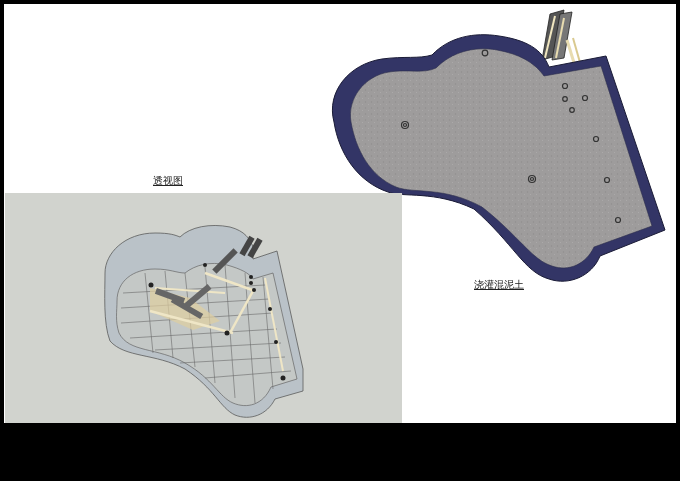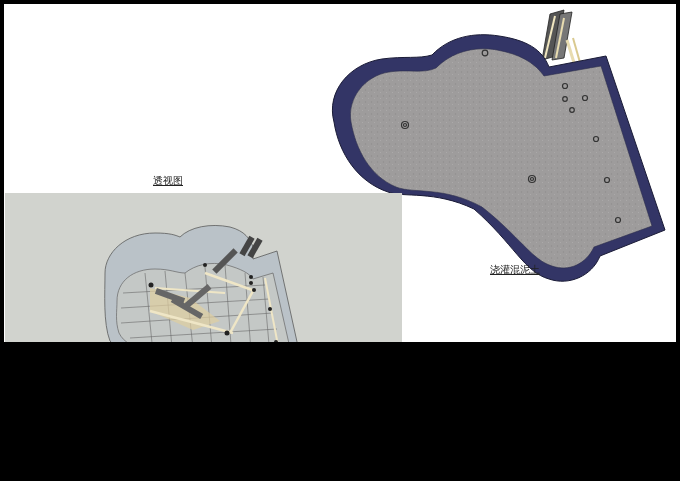--- a/index.html
+++ b/index.html
@@ -3,34 +3,34 @@
 <meta charset="utf-8">
 <style>
   html, body { margin: 0; padding: 0; }
   body {
     width: 680px; height: 481px; overflow: hidden;
     background: #000;
     font-family: "DejaVu Sans", sans-serif;
   }
   .page {
     position: absolute; left: 4px; top: 4px;
-    width: 672px; height: 338px;
+    width: 672px; height: 419px;
     background: #ffffff;
     overflow: hidden;
   }
   .caption {
     position: absolute;
     font-size: 10px;
     color: #222;
     text-decoration: underline;
     white-space: nowrap;
     letter-spacing: 0;
   }
   .cap-persp { left: 149px; top: 170px; }
-  .cap-conc { left: 470px; top: 259px; margin-left: 16px; }
+  .cap-conc { left: 470px; top: 274px; }
   .viewport {
     position: absolute; left: 1px; top: 189px;
     width: 397px; height: 249px;
     background: #d1d3ce;
   }
   .plan-svg { position: absolute; left: 0; top: 0; }
   .persp-svg { position: absolute; left: 0; top: 0; }
   .watermark {
     position: absolute; right: 4px; bottom: 6px;
     font-size: 17px; color: #c9c9c9;

